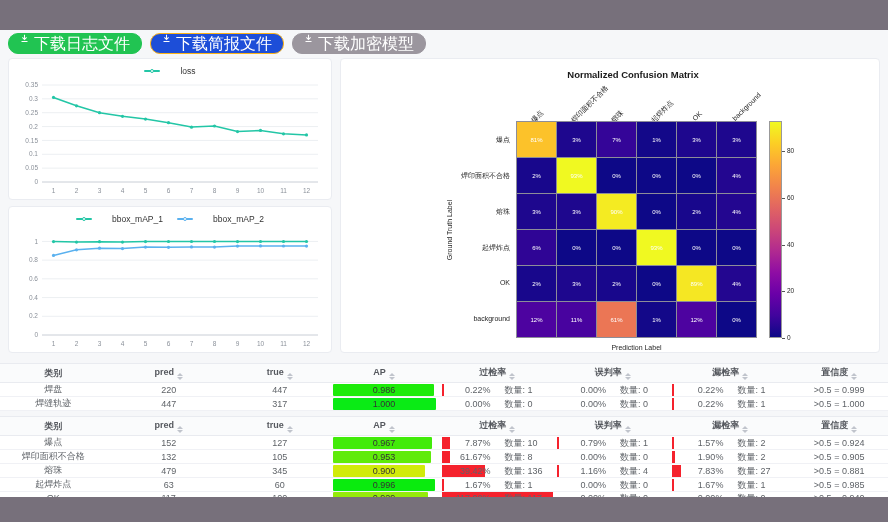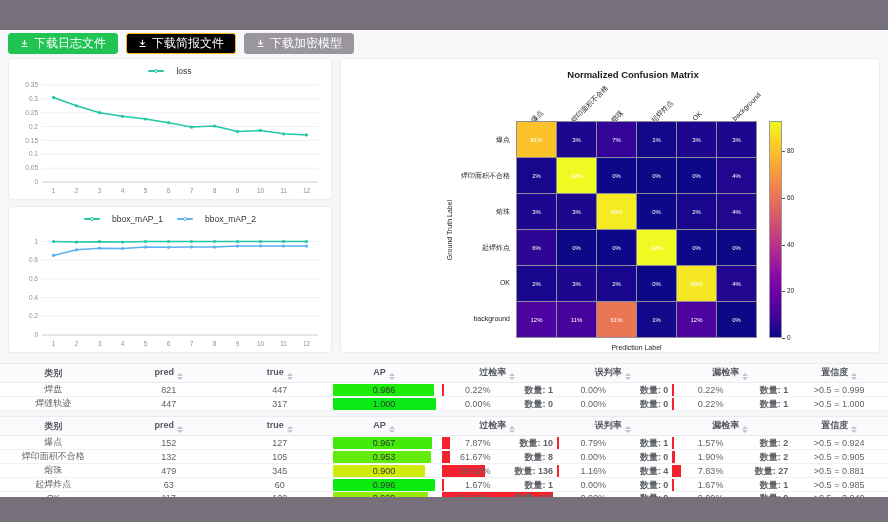--- a/index.html
+++ b/index.html
@@ -4,32 +4,32 @@
 <style>
   * { margin:0; padding:0; box-sizing:border-box; }
   html,body { width:888px; height:522px; overflow:hidden;
     font-family:"Liberation Sans","DejaVu Sans",sans-serif; background:#77707b; }
   .page { position:relative; width:888px; height:522px; background:#f6f7f9; }
   .topbar { position:absolute; top:0; left:0; width:888px; height:30px; background:#77707b; }
   .bottombar { position:absolute; bottom:0; left:0; width:888px; height:25px; background:#77707b; }
 
   
   .toolbar { position:absolute; top:33px; left:8px; display:flex; gap:8px; }
-  .btn { display:inline-flex; align-items:center; gap:5px; height:21px; padding:0 11px;
-    border-radius:3px; font-size:12px; cursor:pointer; border:1px solid transparent; white-space:nowrap; }
+  .btn { display:inline-flex; gap:5px; height:21px; padding:0 11px;
+    border-radius:10px; font-size:16px; cursor:pointer; border:1px solid transparent; white-space:nowrap; }
   .btn svg { display:block; }
 
   
   .content { position:absolute; top:58px; left:8px; width:872px; height:295px; display:flex; gap:8px; }
   .card { background:#fff; border:1px solid #eaecf1; border-radius:4px; }
   .left-col { width:324px; display:flex; flex-direction:column; gap:6px; }
   .card.c1 { height:142px; padding:4px 3px; }
   .card.c2 { height:147px; padding:4px 3px; }
   .legend { display:flex; justify-content:center; gap:14px; height:16px; align-items:center; }
-  .legend-item { display:inline-flex; align-items:center; gap:12px; font-size:8.5px; color:#333; cursor:pointer; }
+  .legend-item { display:inline-flex; align-items:center; gap:20px; font-size:8.5px; color:#333; cursor:pointer; }
   .lmark { position:relative; width:16px; height:2px; border-radius:1px; }
   .lring { position:absolute; left:50%; top:50%; transform:translate(-50%,-50%);
     width:4px; height:4px; border-radius:50%; background:#fff; border:1.5px solid #000; }
 
   .right-card { flex:1; height:295px; position:relative; }
   .cm-title { position:absolute; top:10px; left:175px; width:234px; text-align:center;
     font-size:9.5px; font-weight:bold; color:#1a1a1a; }
   .cm-grid { position:absolute; display:grid; background:#8d8d98; border:1px solid #8d8d98;
     grid-template-columns:repeat(6,39px); grid-template-rows:repeat(6,35px); gap:1px; }
   .cm-cell { display:flex; align-items:center; justify-content:center; font-size:6px; color:#fff; }
@@ -55,36 +55,36 @@
   .caret i { width:0; height:0; border-left:3px solid transparent; border-right:3px solid transparent; }
   .caret .up { border-bottom:3.5px solid #c0c4cc; margin-bottom:1px; }
   .caret .dn { border-top:3.5px solid #c0c4cc; }
   .apwrap { position:relative; height:12px; margin:0 4px; }
   .apbar { position:absolute; left:0; top:0; bottom:0; border-radius:1px; }
   .aptext { position:absolute; left:0; right:0; top:0; line-height:12px; color:#333; }
   .ratewrap { position:relative; height:12px; margin:0 2px; }
   .ratebar { position:absolute; left:0; top:0; bottom:0; background:#f5222d; }
   .ratetext { position:absolute; left:0; right:0; top:0; line-height:12px; display:flex; }
   .ratetext .pct { width:44%; text-align:right; }
-  .ratetext .cnt { width:56%; text-align:right; padding-left:14px;font-weight:bold; }
+  .ratetext .cnt { width:56%; text-align:left; padding-left:14px; }
 </style>
 </head>
 <body>
 
 <div class="page">
   <div class="topbar"></div>
 
   <div class="toolbar" id="toolbar">
       <button class="btn" style="background: rgb(33, 196, 82); color: rgb(255, 255, 255); border-color: rgb(33, 196, 82);">
         <svg width="9" height="9" viewBox="0 0 12 12">
           <path d="M6 1v6M3.2 4.6 6 7.4 8.8 4.6M2 10h8" fill="none" stroke="currentColor" stroke-width="1.4"></path>
         </svg>
         <span>下载日志文件</span>
       </button>
-      <button class="btn" style="background: #000000; color: rgb(255, 255, 255); border-color: rgb(251, 179, 24);">
+      <button class="btn" style="background: #1d4ed8; color: rgb(255, 255, 255); border-color: rgb(251, 179, 24);">
         <svg width="9" height="9" viewBox="0 0 12 12">
           <path d="M6 1v6M3.2 4.6 6 7.4 8.8 4.6M2 10h8" fill="none" stroke="currentColor" stroke-width="1.4"></path>
         </svg>
         <span>下载简报文件</span>
       </button>
       <button class="btn" style="background: rgb(155, 150, 158); color: rgb(255, 255, 255); border-color: rgb(155, 150, 158);">
         <svg width="9" height="9" viewBox="0 0 12 12">
           <path d="M6 1v6M3.2 4.6 6 7.4 8.8 4.6M2 10h8" fill="none" stroke="currentColor" stroke-width="1.4"></path>
         </svg>
         <span>下载加密模型</span>
@@ -322,21 +322,21 @@
               </span></th>
             <th>置信度<span class="caret">
                 <i class="up"></i>
                 <i class="dn"></i>
               </span></th>
           </tr>
         </thead>
         <tbody>
           <tr>
             <td>焊盘</td>
-            <td>821</td>
+            <td>220</td>
             <td>447</td>
             <td>
               <div class="apwrap">
                 <div class="apbar" style="width:98.6%;background:hsl(115,92%,48%)"></div>
                 <div class="aptext">0.986</div>
               </div>
             </td>
             <td>
               <div class="ratewrap">
                 <div class="ratebar" style="width:0.22%;min-width:2px;"></div>

